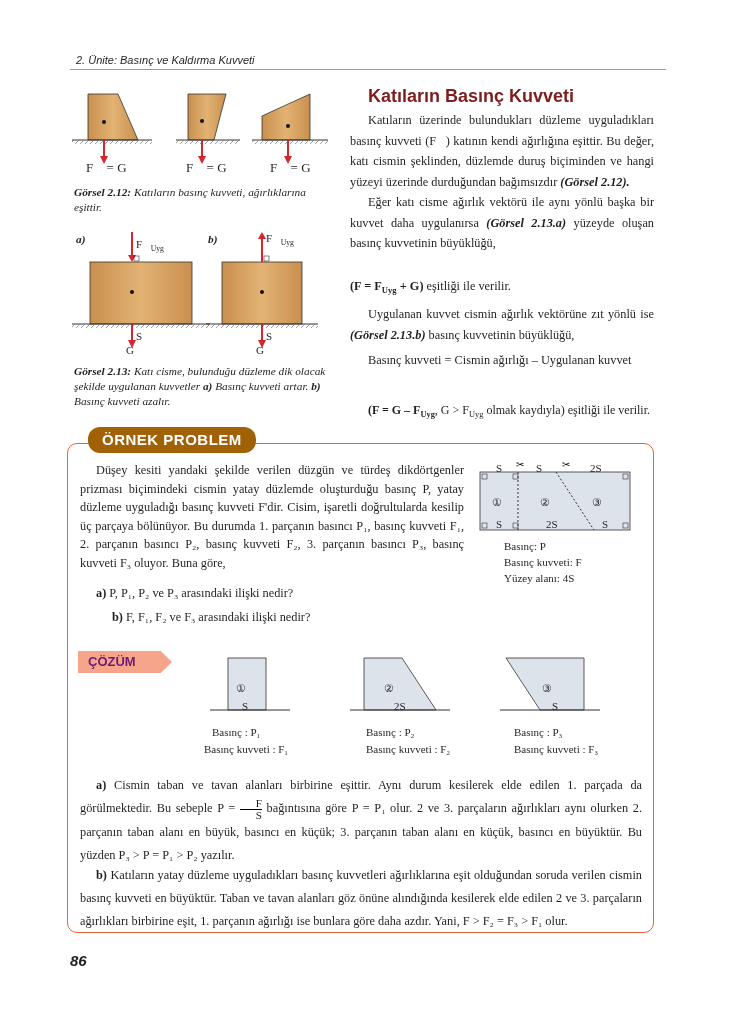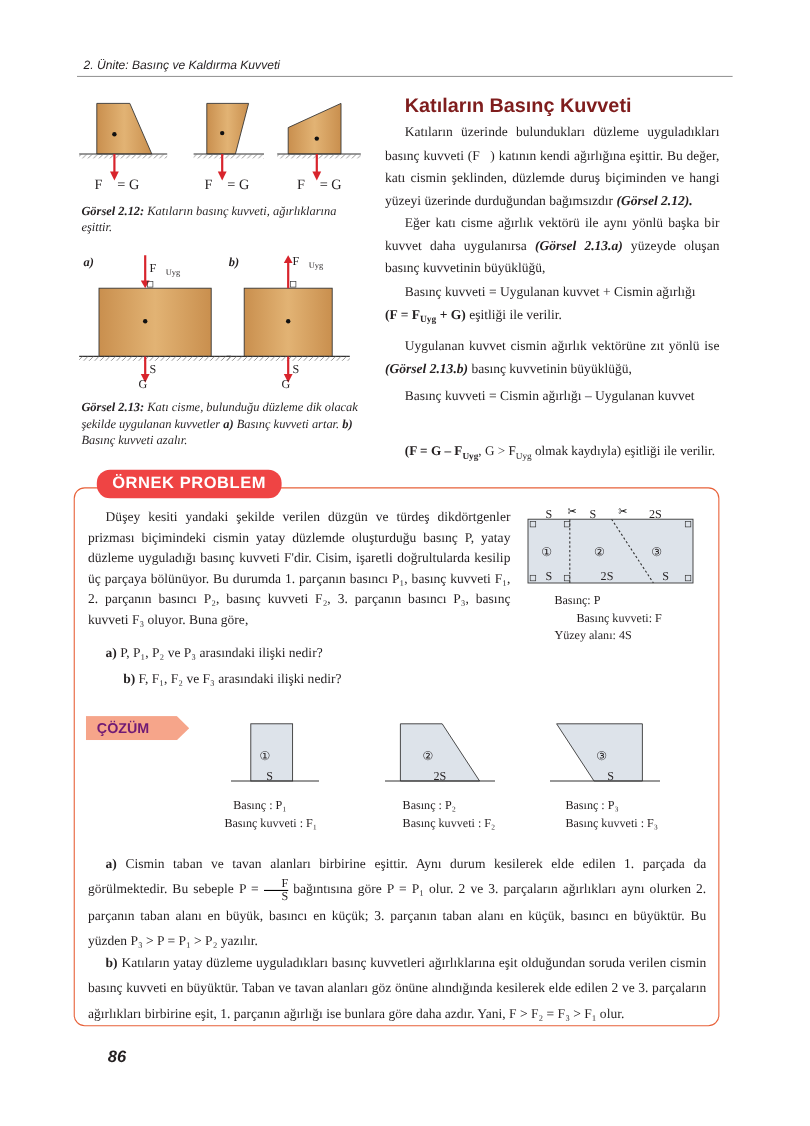--- a/index.html
+++ b/index.html
@@ -6,24 +6,24 @@
   body{width:736px;height:1024px;position:relative;overflow:hidden;font-family:"Liberation Serif",serif;color:#231f20;}
   .abs{position:absolute;}
   .header-text{left:76px;top:54px;font-size:11px;font-style:italic;font-family:"Liberation Sans",sans-serif;}
   .header-line{left:70px;top:69px;width:596px;height:1px;background:#999;}
   .sec-title{left:368px;top:86px;font-size:18px;font-weight:bold;color:#7f1d1d;font-family:"Liberation Sans",sans-serif;}
   .para{font-size:12.3px;line-height:20.5px;text-align:justify;}
   .cap{font-size:11.3px;line-height:15px;font-style:italic;}
   .cap b{font-style:italic;text-align:center;}
   .sub{font-size:70%;vertical-align:-3px;}
   .box{left:67px;top:443px;width:585px;height:488px;border:1.5px solid #e8623a;border-radius:10px;}
-  .tab{left:88px;top:427px;height:26px;padding:0 14px;background:#ef4444;color:#fff;border-radius:12px;font-weight:bold;font-size:15px;line-height:26px;font-family:"Liberation Sans",sans-serif;letter-spacing:0.5px;}
+  .tab{left:88px;top:427px;height:26px;padding:0 14px;background:#a16207;color:#fff;border-radius:12px;font-weight:bold;font-size:15px;line-height:26px;font-family:"Liberation Sans",sans-serif;letter-spacing:0.5px;}
   .cozum{left:78px;top:651px;height:22px;width:84px;background:#f6a58a;color:#701a75;font-weight:bold;font-size:13px;line-height:22px;padding-left:10px;font-family:"Liberation Sans",sans-serif;clip-path:polygon(0 0,88% 0,100% 50%,88% 100%,0 100%);}
   .small{font-size:11px;line-height:16px;}
-  .pgnum{left:98px;top:952px;font-size:15px;font-weight:bold;font-style:italic;font-family:"Liberation Sans",sans-serif;}
+  .pgnum{left:70px;top:952px;font-size:15px;font-weight:bold;font-style:italic;font-family:"Liberation Sans",sans-serif;}
 </style>
 </head>
 <body>
 
 <div class="abs header-text">2. Ünite: Basınç ve Kaldırma Kuvveti</div>
 <div class="abs header-line"></div>
 
 <svg class="abs" style="left:66px;top:88px" width="270" height="92">
   <defs>
       <linearGradient id="wood" x1="0" x2="1">
@@ -95,21 +95,21 @@
 <div class="abs small" style="left:266px;top:230px"><span>F⃗</span><span class="sub">Uyg</span></div>
 <div class="abs small" style="left:136px;top:328px">S</div>
 <div class="abs small" style="left:266px;top:328px">S</div>
 <div class="abs small" style="left:126px;top:342px">G⃗</div>
 <div class="abs small" style="left:256px;top:342px">G⃗</div>
 <div class="abs cap" style="left:74px;top:364px;width:258px"><b>Görsel 2.13:</b><span> Katı cisme, bulunduğu düzleme dik olacak şekilde uygulanan kuvvetler </span><b>a)</b><span> Basınç kuvveti artar. </span><b>b)</b><span> Basınç kuvveti azalır.</span></div>
 
 <div class="abs sec-title">Katıların Basınç Kuvveti</div>
 <div class="abs para" style="left:350px;top:110px;width:304px;text-indent:18px"><span>Katıların üzerinde bulundukları düzleme uyguladıkları basınç kuvveti (F⃗) katının kendi ağırlığına eşittir. Bu değer, katı cismin şeklinden, düzlemde duruş biçiminden ve hangi yüzeyi üzerinde durduğundan bağımsızdır </span><b><i>(Görsel 2.12).</i></b></div>
 <div class="abs para" style="left:350px;top:192px;width:304px;text-indent:18px"><span>Eğer katı cisme ağırlık vektörü ile aynı yönlü başka bir kuvvet daha uygulanırsa </span><b><i>(Görsel 2.13.a)</i></b><span> yüzeyde oluşan basınç kuvvetinin büyüklüğü,</span></div>
-<div class="abs para" style="left:350px;top:255px;width:304px;text-indent:18px"><span>Basınç kuvveti = Uygulanan kuvvet + Cismin ağırlığı</span><br><b><span>(F = F</span><span class="sub">Uyg</span><span> + G)</span></b><span> eşitliği ile verilir.</span></div>
+<div class="abs para" style="left:350px;top:255px;width:304px;text-indent:18px"><br><b><span>(F = F</span><span class="sub">Uyg</span><span> + G)</span></b><span> eşitliği ile verilir.</span></div>
 <div class="abs para" style="left:350px;top:304px;width:304px;text-indent:18px"><span>Uygulanan kuvvet cismin ağırlık vektörüne zıt yönlü ise </span><b><i>(Görsel 2.13.b)</i></b><span> basınç kuvvetinin büyüklüğü,</span></div>
 <div class="abs para" style="left:350px;top:350px;width:304px;text-indent:18px;font-weight:normal">Basınç kuvveti = Cismin ağırlığı – Uygulanan kuvvet</div>
 <div class="abs para" style="left:368px;top:400px;width:290px;font-size:12px"><b><span>(F = G – F</span><span class="sub">Uyg</span></b><span>, G &gt; F</span><span class="sub">Uyg</span><span> olmak kaydıyla) eşitliği ile verilir.</span></div>
 
 <div class="abs box"></div>
 <div class="abs tab">ÖRNEK PROBLEM</div>
 <div class="abs para" style="left:80px;top:461px;width:384px;text-indent:16px;line-height:18.5px">Düşey kesiti yandaki şekilde verilen düzgün ve türdeş dikdörtgenler prizması biçimindeki cismin yatay düzlemde oluşturduğu basınç P, yatay düzleme uyguladığı basınç kuvveti F'dir. Cisim, işaretli doğrultularda kesilip üç parçaya bölünüyor. Bu durumda 1. parçanın basıncı P₁, basınç kuvveti F₁, 2. parçanın basıncı P₂, basınç kuvveti F₂, 3. parçanın basıncı P₃, basınç kuvveti F₃ oluyor. Buna göre,</div>
 <div class="abs para" style="left:96px;top:583px"><b>a)</b><span> P, P₁, P₂ ve P₃ arasındaki ilişki nedir?</span></div>
 <div class="abs para" style="left:112px;top:607px"><b>b)</b><span> F, F₁, F₂ ve F₃ arasındaki ilişki nedir?</span></div>
 
@@ -129,21 +129,21 @@
 <div class="abs small" style="left:496px;top:460px">S</div>
 <div class="abs small" style="left:536px;top:460px">S</div>
 <div class="abs small" style="left:590px;top:460px">2S</div>
 <div class="abs small" style="left:492px;top:494px">①</div>
 <div class="abs small" style="left:540px;top:494px">②</div>
 <div class="abs small" style="left:592px;top:494px">③</div>
 <div class="abs small" style="left:496px;top:516px">S</div>
 <div class="abs small" style="left:546px;top:516px">2S</div>
 <div class="abs small" style="left:602px;top:516px">S</div>
 <div class="abs small" style="left:504px;top:538px">Basınç: P</div>
-<div class="abs small" style="left:524px;top:554px">Basınç kuvveti: F</div>
+<div class="abs small" style="left:504px;top:554px">Basınç kuvveti: F</div>
 <div class="abs small" style="left:504px;top:570px">Yüzey alanı: 4S</div>
 
 <div class="abs cozum">ÇÖZÜM</div>
 <svg class="abs" style="left:200px;top:656px" width="420" height="58">
   <rect x="28" y="2" width="38" height="52" fill="#dde3ea" stroke="#333" stroke-width="0.8"></rect>
   <polygon points="164,2 202,2 236,54 164,54" fill="#dde3ea" stroke="#333" stroke-width="0.8"></polygon>
   <polygon points="306,2 384,2 384,54 340,54" fill="#dde3ea" stroke="#333" stroke-width="0.8"></polygon>
   <line x1="10" y1="54" x2="90" y2="54" stroke="#333"></line>
     <line x1="150" y1="54" x2="250" y2="54" stroke="#333"></line>
     <line x1="300" y1="54" x2="400" y2="54" stroke="#333"></line>

